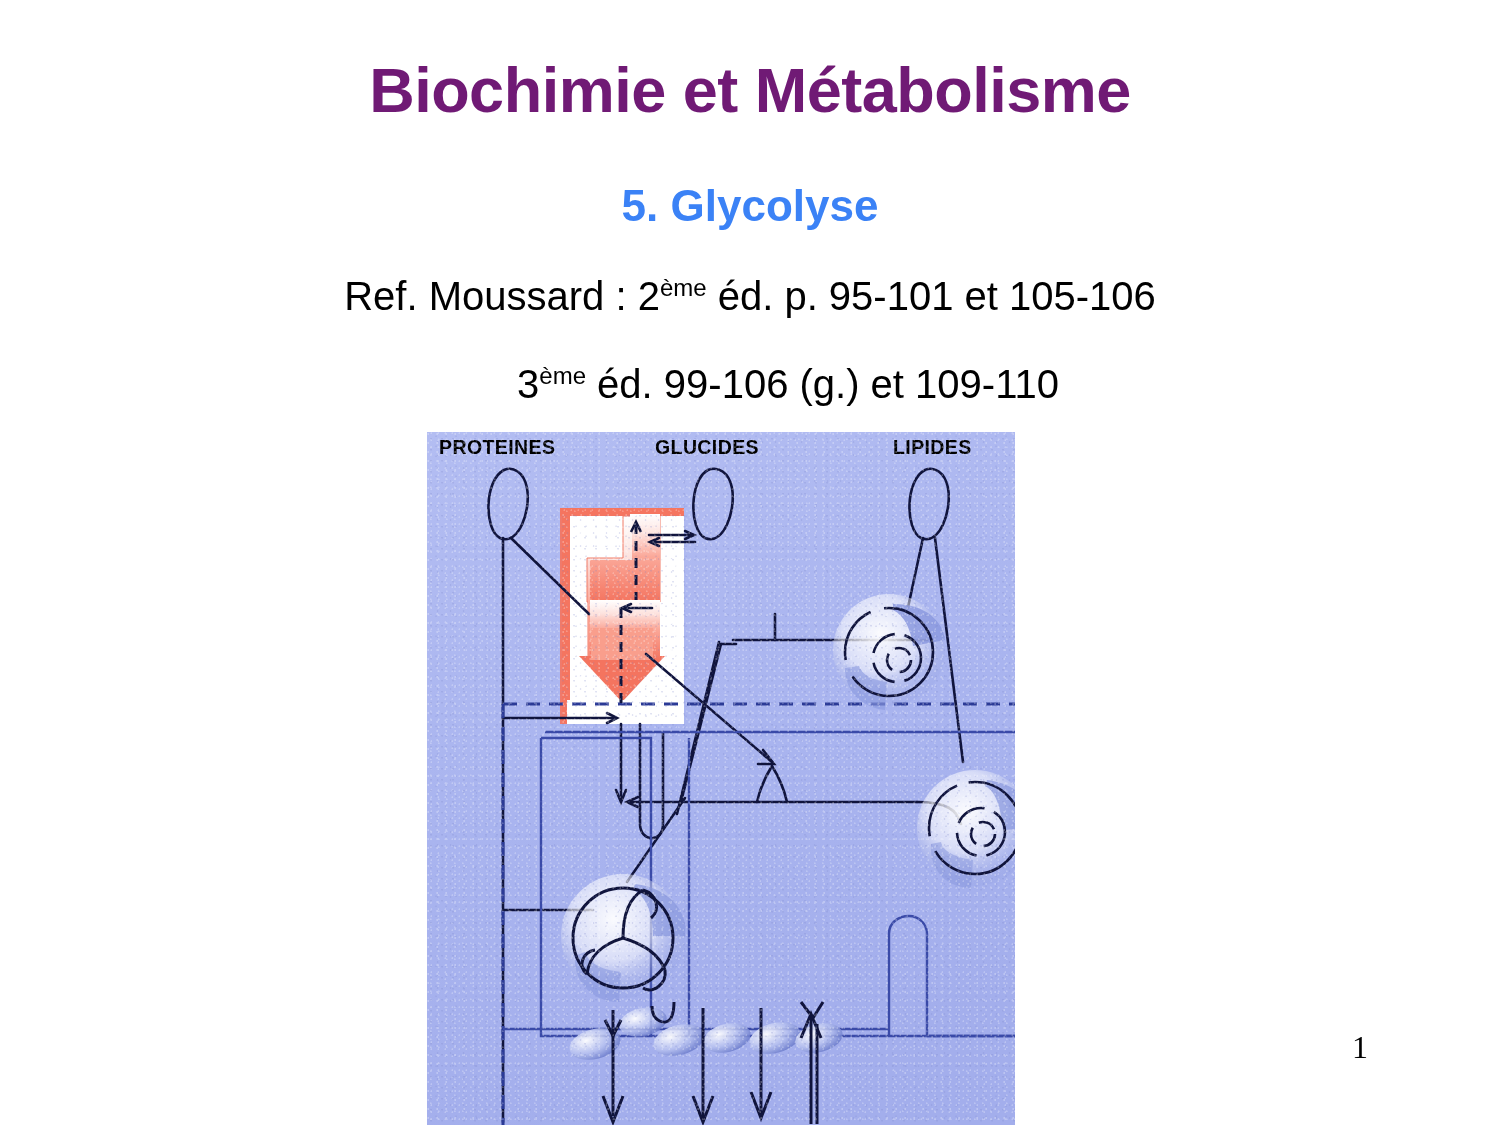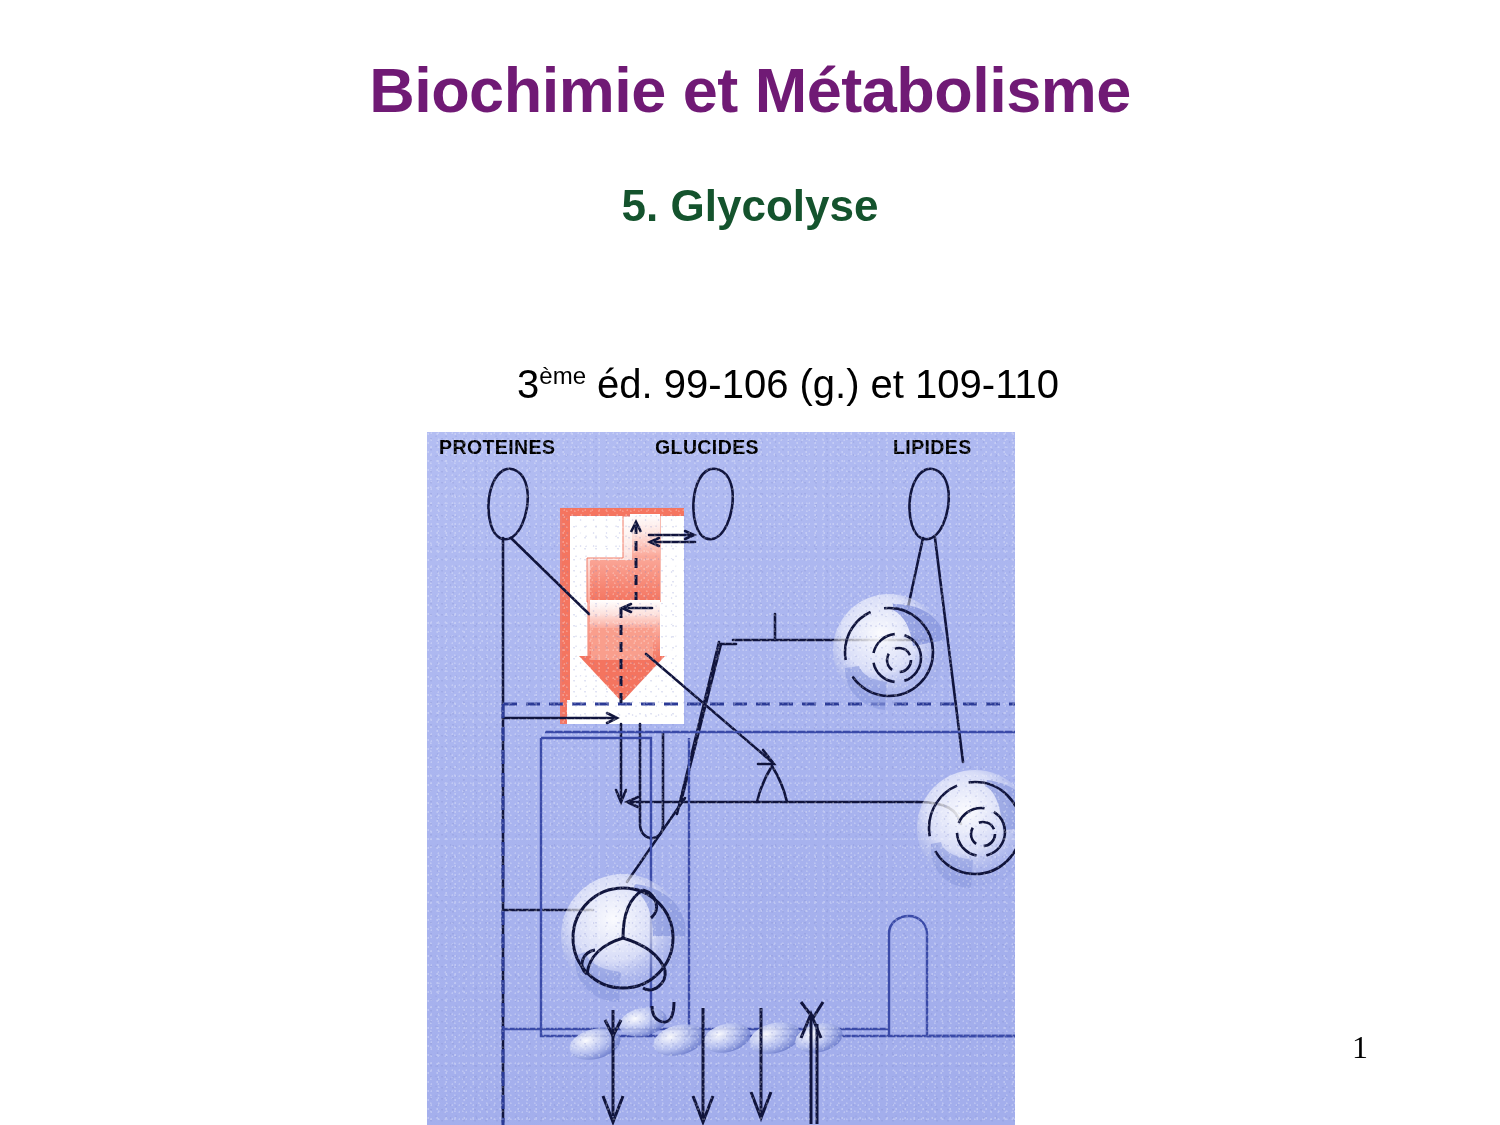--- a/index.html
+++ b/index.html
@@ -35,21 +35,21 @@
   }
 
   .subtitle {
     position: absolute;
     left: 0;
     right: 0;
     top: 182px;
     text-align: center;
     font-size: 44px;
     font-weight: bold;
-    color: #14532d;
+    color: #3b82f6;
     line-height: 1.1;
   }
 
   .ref-line {
     position: absolute;
     color: #000000;
     font-size: 40px;
     font-weight: normal;
     line-height: 1.15;
     white-space: nowrap;
@@ -120,20 +120,23 @@
 </style>
 </head>
 <body>
 
 <div class="slide">
 
   <div class="title">Biochimie et Métabolisme</div>
 
   <div class="subtitle">5. Glycolyse</div>
 
+  <div class="ref-line ref-line-1">
+    <span>Ref. Moussard : 2</span><span class="sup">ème</span><span> éd. p. 95-101 et 105-106</span>
+  </div>
 
   <div class="ref-line ref-line-2">
     <span>3</span><span class="sup">ème</span><span> éd. 99-106 (g.) et 109-110</span>
   </div>
 
   <div class="page-number">1</div>
 
   <div class="figure">
     <svg viewBox="0 0 646 693" xmlns="http://www.w3.org/2000/svg">
       <defs>

